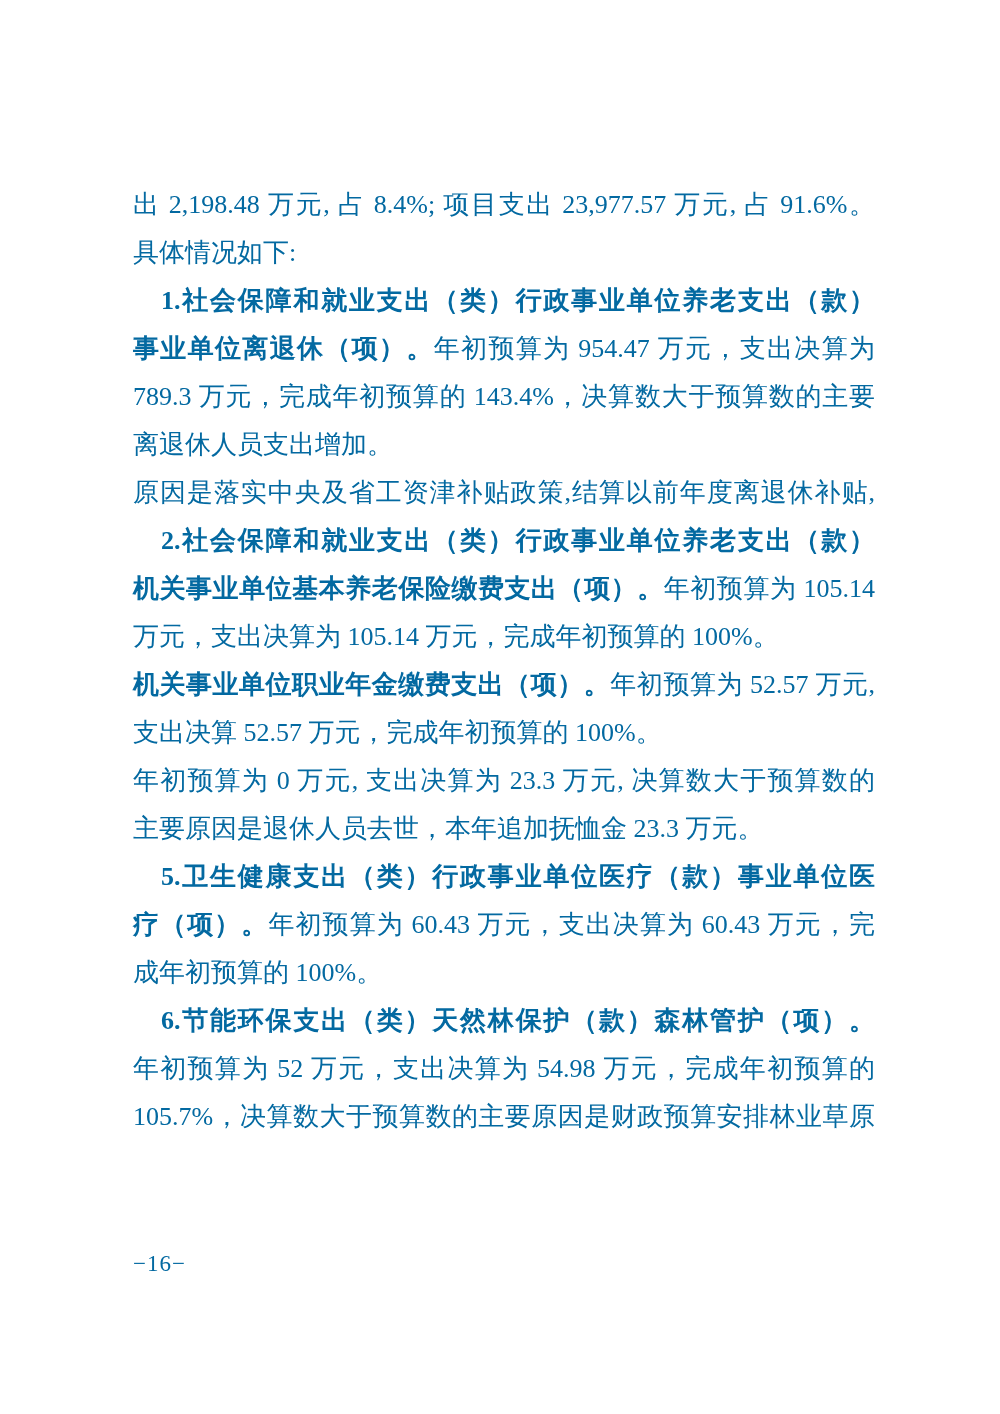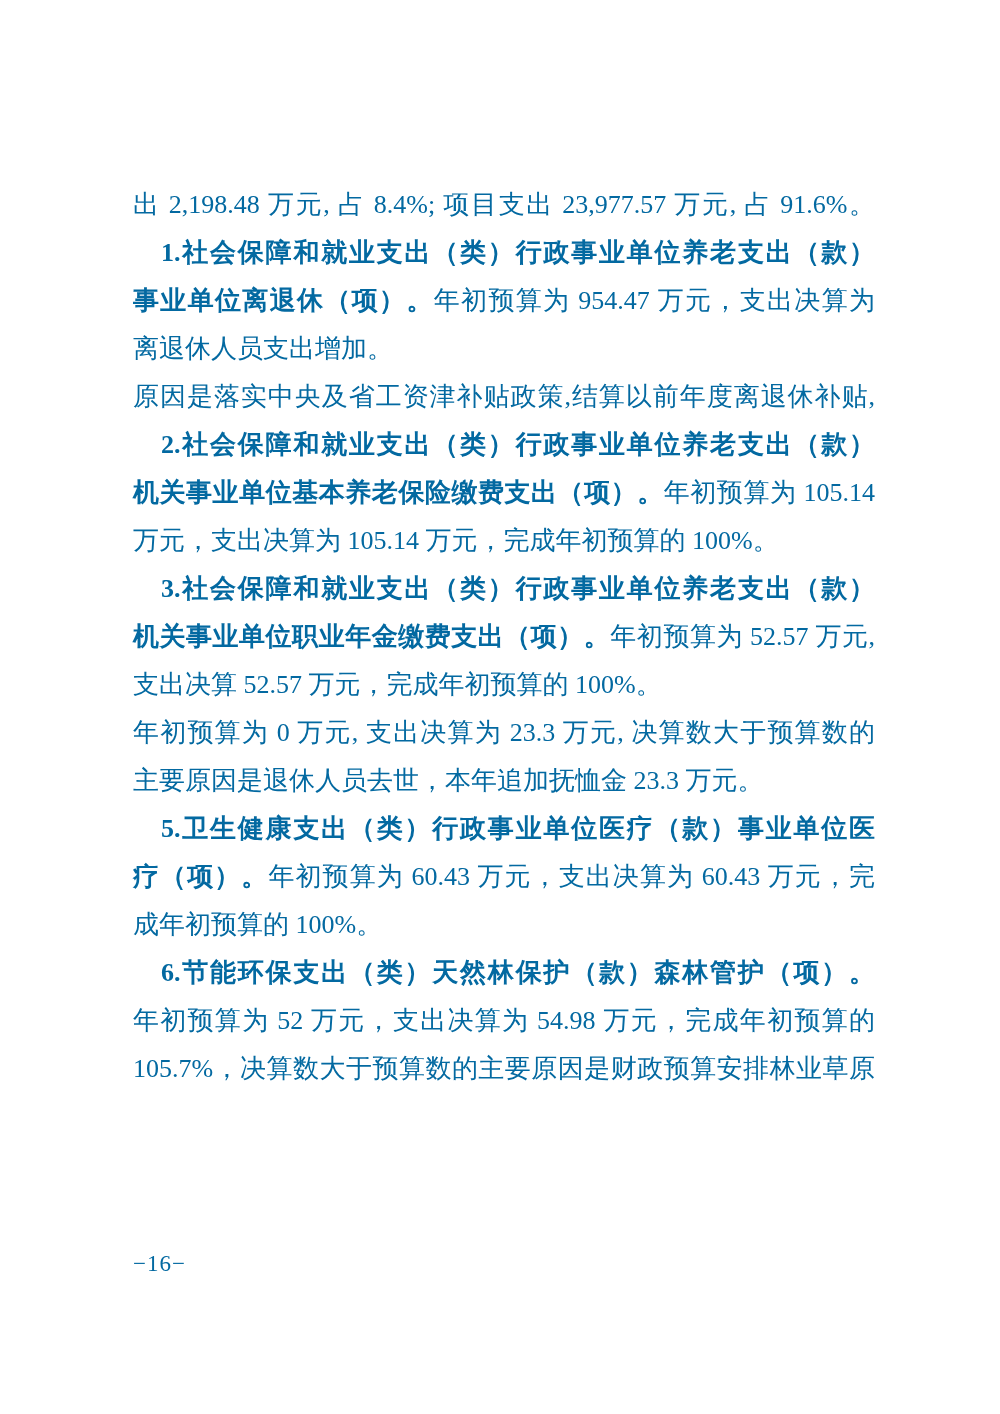--- a/index.html
+++ b/index.html
@@ -47,28 +47,29 @@
     line-height: 32px;
     letter-spacing: 1px;
   }
 </style>
 </head>
 <body>
 
 <div class="page">
   <div class="doc" id="doc">
       <div class="line fill"><span class="seg">出 2,198.48 万元, 占 8.4%; 项目支出 23,977.57 万元, 占 91.6%。</span></div>
+      <div class="line"><span class="seg">具体情况如下:</span></div>
       <div class="line fill indent"><span class="seg bold">1.社会保障和就业支出（类）行政事业单位养老支出（款）</span></div>
       <div class="line fill"><span class="seg bold">事业单位离退休（项）。</span><span class="seg">年初预算为 954.47 万元，支出决算为</span></div>
+      <div class="line fill"><span class="seg">789.3 万元，完成年初预算的 143.4%，决算数大于预算数的主要</span></div>
       <div class="line"><span class="seg">离退休人员支出增加。</span></div>
       <div class="line fill"><span class="seg">原因是落实中央及省工资津补贴政策,结算以前年度离退休补贴,</span></div>
       <div class="line fill indent"><span class="seg bold">2.社会保障和就业支出（类）行政事业单位养老支出（款）</span></div>
       <div class="line fill"><span class="seg bold">机关事业单位基本养老保险缴费支出（项）。</span><span class="seg">年初预算为 105.14</span></div>
       <div class="line"><span class="seg">万元，支出决算为 105.14 万元，完成年初预算的 100%。</span></div>
-      <div class="line fill indent"><span class="seg bold">3.社会保障和就业支出（类）行政事业单位养老支出（款）</span></div>
       <div class="line fill"><span class="seg bold">机关事业单位职业年金缴费支出（项）。</span><span class="seg">年初预算为 52.57 万元,</span></div>
       <div class="line"><span class="seg">支出决算 52.57 万元，完成年初预算的 100%。</span></div>
       <div class="line fill"><span class="seg">年初预算为 0 万元, 支出决算为 23.3 万元, 决算数大于预算数的</span></div>
       <div class="line"><span class="seg">主要原因是退休人员去世，本年追加抚恤金 23.3 万元。</span></div>
       <div class="line fill indent"><span class="seg bold">5.卫生健康支出（类）行政事业单位医疗（款）事业单位医</span></div>
       <div class="line fill"><span class="seg bold">疗（项）。</span><span class="seg">年初预算为 60.43 万元，支出决算为 60.43 万元，完</span></div>
       <div class="line"><span class="seg">成年初预算的 100%。</span></div>
       <div class="line fill indent"><span class="seg bold">6.节能环保支出（类）天然林保护（款）森林管护（项）。</span></div>
       <div class="line fill"><span class="seg">年初预算为 52 万元，支出决算为 54.98 万元，完成年初预算的</span></div>
       <div class="line fill"><span class="seg">105.7%，决算数大于预算数的主要原因是财政预算安排林业草原</span></div>

